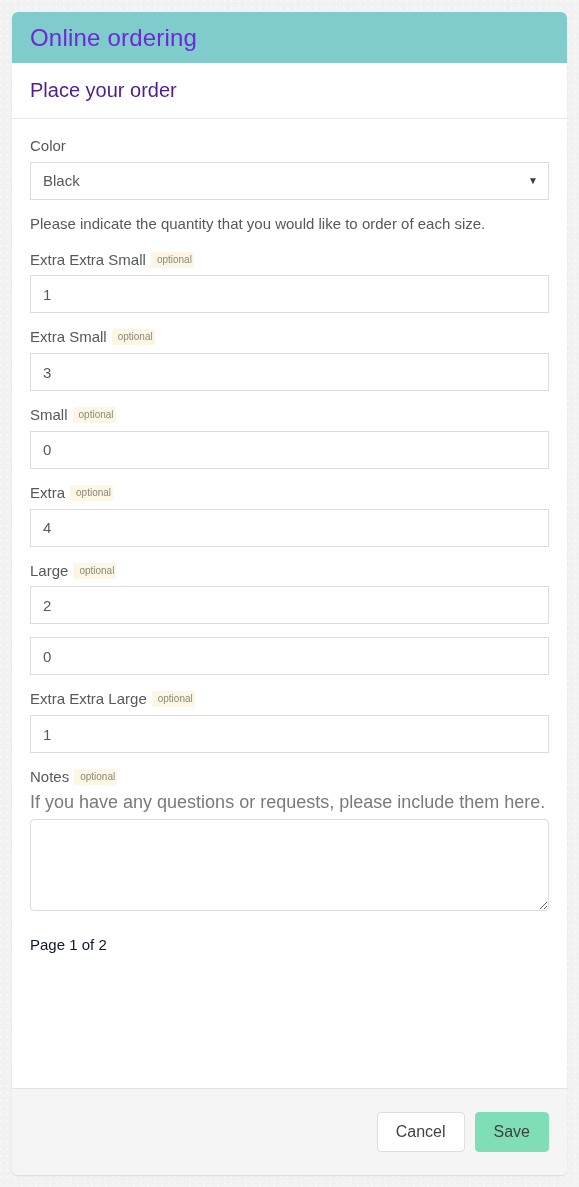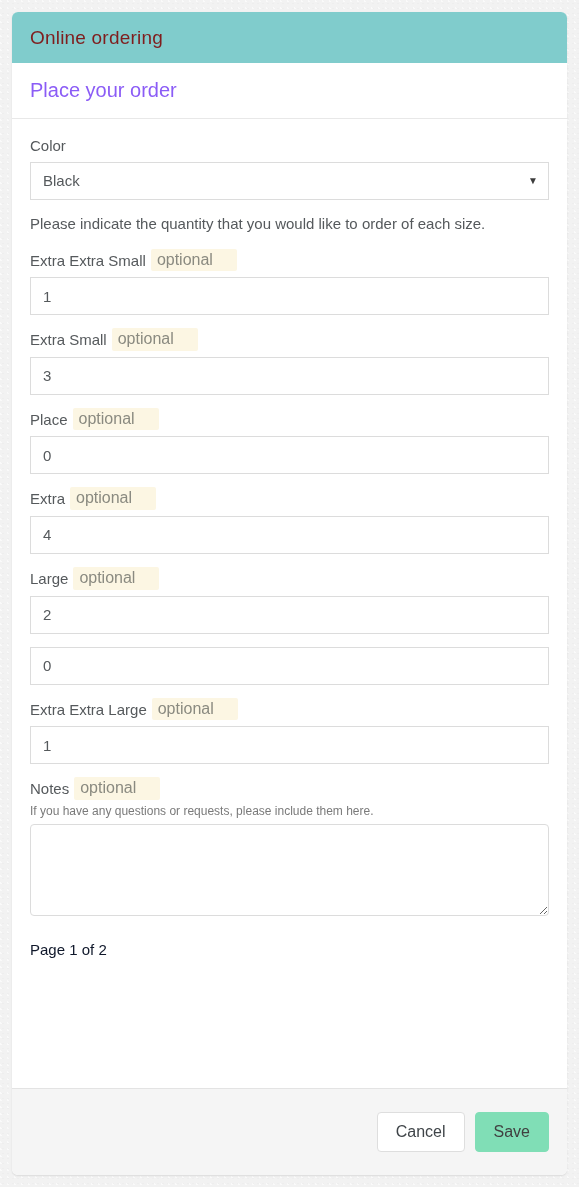--- a/index.html
+++ b/index.html
@@ -34,33 +34,33 @@
   }
 
   .card-header {
     background: #80cccc;
     height: 51px;
     display: flex;
     align-items: center;
     padding: 0 18px;
   }
   .card-header-title {
-    color: #7f1d1d;
-    font-size: 19px;
+    color: #6d28d9;
+    font-size: 24px;
     font-weight: normal;
     letter-spacing: 0.2px;
   }
 
   .page-title-wrap {
     padding: 16px 18px 16px 18px;
     border-bottom: 1px solid #e8e8e8;
   }
   .page-title {
     font-size: 20px;
-    color: #8b5cf6;
+    color: #4c1d95;
     font-weight: normal;
   }
 
   .form-body {
     padding: 16px 18px 0 18px;
     flex: 1 1 auto;
   }
 
   .field { margin-bottom: 13px; }
 
@@ -70,22 +70,22 @@
     color: #55595c;
     margin-bottom: 6px;
     line-height: 1.3;
   }
   .label-text { vertical-align: middle; text-align: right; }
 
   .optional-badge {
     display: inline-block;
     background: #fcf6e3;
     color: #8a8a80;
-    font-size: 16px;
-    padding: 2px 24px 3px 6px;
+    font-size: 10px;
+    padding: 2px 2px 3px 6px;
     border-radius: 2px;
     margin-left: 5px;
     vertical-align: middle;
     line-height: 1.1;
   }
 
   .text-input, .select-input {
     display: block;
     width: 100%;
     height: 38px;
@@ -114,21 +114,21 @@
 
   .instruction {
     font-size: 15px;
     color: #55595c;
     line-height: 1.45;
     margin: 4px 0 14px 0;
     max-width: 500px;
   }
 
   .help-text {
-    font-size: 12px;
+    font-size: 18px;
     color: #7a7a7a;
     margin: -2px 0 5px 0;
     line-height: 1.3;
   }
 
   .notes-area {
     display: block;
     width: 100%;
     height: 92px;
     padding: 8px 12px;
@@ -216,21 +216,21 @@
 
     <div class="field">
       <label class="field-label">
         <span class="label-text">Extra Small</span><span class="optional-badge">optional</span>
       </label>
       <input class="text-input" value="3" style="">
     </div>
 
     <div class="field">
       <label class="field-label">
-        <span class="label-text">Place</span><span class="optional-badge">optional</span>
+        <span class="label-text">Small</span><span class="optional-badge">optional</span>
       </label>
       <input class="text-input" value="0" style="">
     </div>
 
     <div class="field">
       <label class="field-label">
         <span class="label-text">Extra</span><span class="optional-badge">optional</span>
       </label>
       <input class="text-input" value="4" style="">
     </div>

